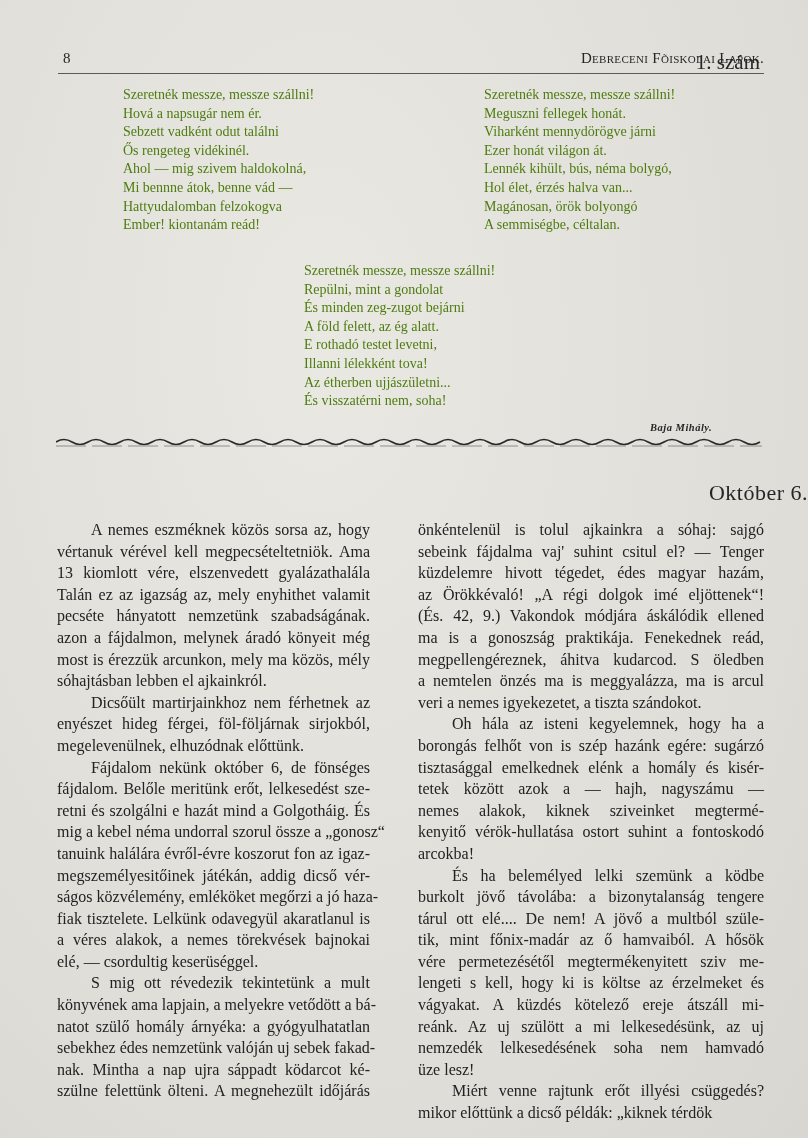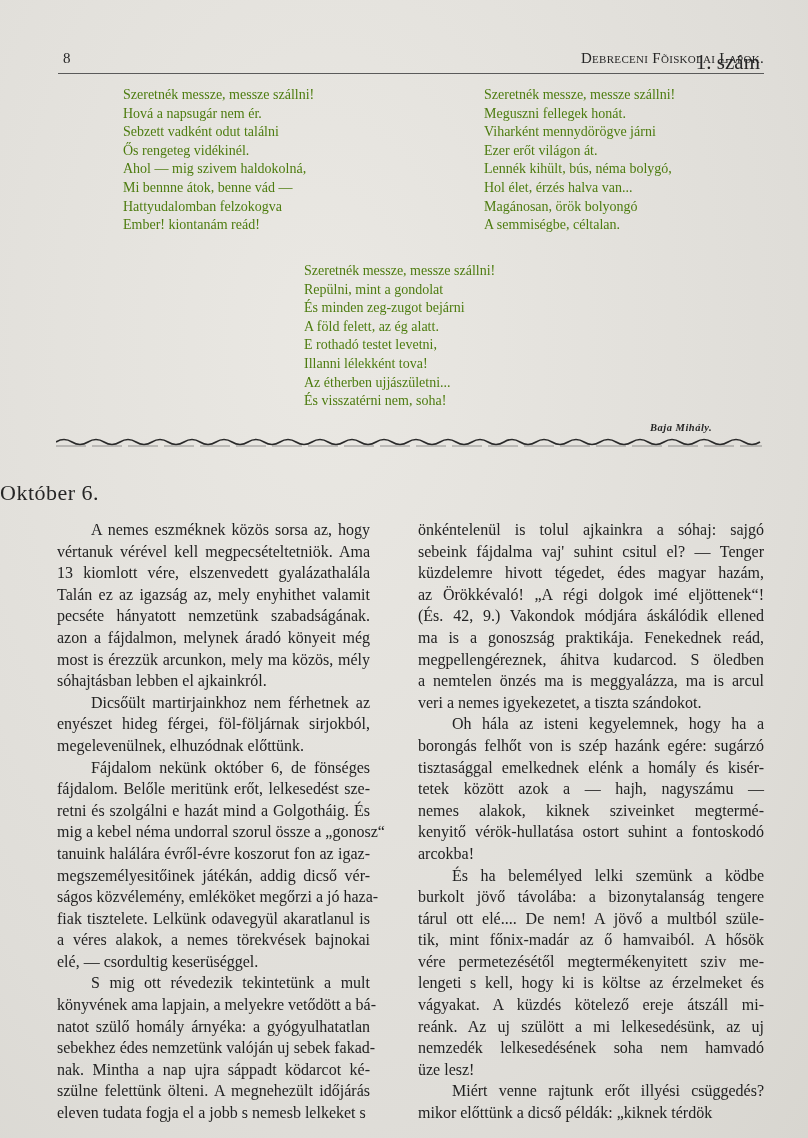--- a/index.html
+++ b/index.html
@@ -19,21 +19,21 @@
 
   .poem { position: absolute; font-size: 14px; line-height: 18.6px; color: #4d7c0f; }
   .poem div { white-space: nowrap; }
   .poem-left { left: 123px; top: 86px; }
   .poem-right { left: 484px; top: 86px; }
   .poem-center { left: 304px; top: 262px; }
 
   .signature { position: absolute; left: 650px; top: 422px; font-size: 10.5px; font-style: italic; font-weight: bold; letter-spacing: 0.5px; }
   .ornament { position: absolute; left: 56px; top: 436px; width: 706px; height: 12px; }
 
-  .article-title { position: absolute; top: 480px; left: 0; width: 808px; text-align: left; font-size: 22px; letter-spacing: 0.5px; }
+  .article-title { position: absolute; top: 480px; left: 0; width: 808px; text-align: right; font-size: 22px; letter-spacing: 0.5px; }
 
   .col { position: absolute; top: 519px; width: 313px; font-size: 16px; line-height: 21.6px; text-align: justify; color: #222; }
   .col-left { left: 57px; }
   .col-right { left: 418px; width: 346px; }
   .col p { margin: 0; }
   .col .line { display: block; text-align: justify; text-align-last: justify; white-space: nowrap; }
   .col .line.last { text-align-last: left; }
 </style>
 </head>
 <body>
@@ -53,21 +53,21 @@
   <div>Ahol — mig szivem haldokolná,</div>
   <div>Mi bennne átok, benne vád —</div>
   <div>Hattyudalomban felzokogva</div>
   <div>Ember! kiontanám reád!</div>
 </div>
 
 <div class="poem poem-right">
   <div>Szeretnék messze, messze szállni!</div>
   <div>Meguszni fellegek honát.</div>
   <div>Viharként mennydörögve járni</div>
-  <div>Ezer erőt világon át.</div>
+  <div>Ezer honát világon át.</div>
   <div>Lennék kihült, bús, néma bolygó,</div>
   <div>Hol élet, érzés halva van...</div>
   <div>Magánosan, örök bolyongó</div>
   <div>A semmiségbe, céltalan.</div>
 </div>
 
 <div class="poem poem-center">
   <div>Szeretnék messze, messze szállni!</div>
   <div>Repülni, mint a gondolat</div>
   <div>És minden zeg-zugot bejárni</div>
@@ -115,21 +115,20 @@
       <span class="line">a véres alakok, a nemes törekvések bajnokai</span>
       <span class="line last">elé, — csordultig keserüséggel.</span>
     </p>
     <p>
       <span class="line" style="padding-left: 34px;">S mig ott révedezik tekintetünk a mult</span>
       <span class="line">könyvének ama lapjain, a melyekre vetődött a bá-</span>
       <span class="line">natot szülő homály árnyéka: a gyógyulhatatlan</span>
       <span class="line">sebekhez édes nemzetünk valóján uj sebek fakad-</span>
       <span class="line">nak. Mintha a nap ujra sáppadt ködarcot ké-</span>
       <span class="line">szülne felettünk ölteni. A megnehezült időjárás</span>
-      <span class="line last">eleven tudata fogja el a jobb s nemesb lelkeket s</span>
     </p>
   </div>
 <div class="col col-right" id="colR">
     <p>
       <span class="line">önkéntelenül is tolul ajkainkra a sóhaj: sajgó</span>
       <span class="line">sebeink fájdalma vaj' suhint csitul el? — Tenger</span>
       <span class="line">küzdelemre hivott tégedet, édes magyar hazám,</span>
       <span class="line">az Örökkévaló! „A régi dolgok imé eljöttenek“!</span>
       <span class="line">(És. 42, 9.) Vakondok módjára áskálódik ellened</span>
       <span class="line">ma is a gonoszság praktikája. Fenekednek reád,</span>

